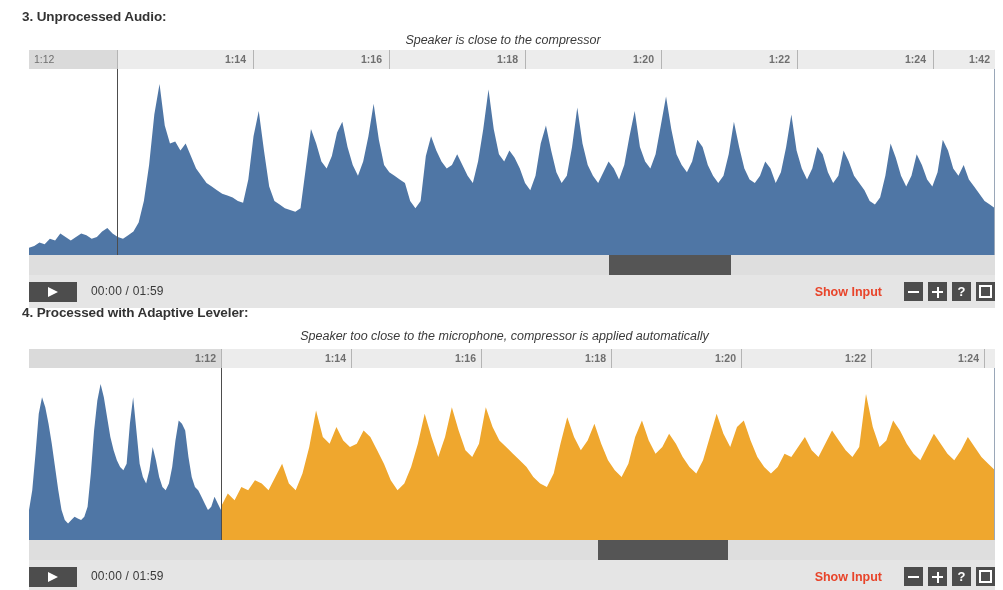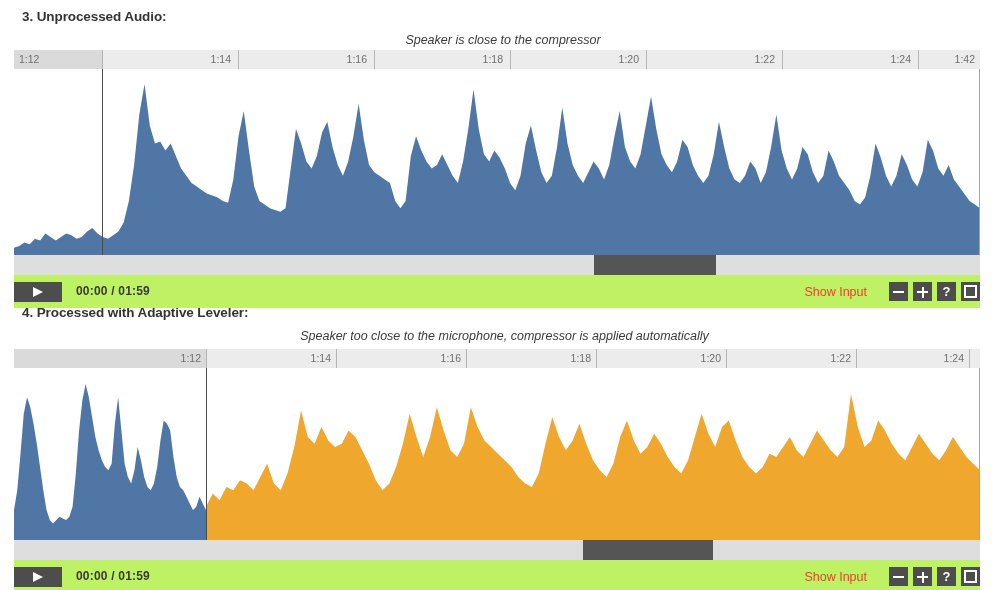--- a/index.html
+++ b/index.html
@@ -38,23 +38,23 @@
     position: absolute;
     font-style: italic;
     font-size: 12.5px;
     color: #3a3a3a;
     white-space: nowrap;
     text-align: center;
   }
 
   .player {
     position: absolute;
-    left: 14px;
+    left: 29px;
     width: 966px;
-    background: #bef264;
+    background: #e5e5e5;
     text-align: right;
   }
 
   
   .ruler {
     position: relative;
     height: 19px;
     background: #ececec;
     overflow: hidden;
   }
@@ -73,21 +73,21 @@
     background: #b4b4b4;
   }
   .ruler-label {
     position: absolute;
     top: 3px;
     font-size: 10.5px;
     color: #6f6f6f;
     white-space: nowrap;
   }
   .ruler-label.lbl-left { padding-left: 5px; }
-  .ruler-label.lbl-right { transform: translateX(-100%); padding-right: 5px; }
+  .ruler-label.lbl-right { transform: translateX(-100%); padding-right: 5px; font-weight: bold; }
 
   
   .wave-wrap {
     position: relative;
     width: 966px;
     background: #ffffff;
   }
   .wave-wrap svg { display: block; }
   .playhead {
     position: absolute;
@@ -139,35 +139,35 @@
     height: 0;
     border-left: 10px solid #ffffff;
     border-top: 5px solid transparent;
     border-bottom: 5px solid transparent;
   }
   .time-display {
     position: absolute;
     left: 62px;
     top: 2px;
     font-size: 12px;
-    font-weight: bold;
+    font-weight: normal;
     color: #3a3a3a;
     letter-spacing: 0.2px;
     white-space: nowrap;
   }
   .right-controls {
     position: absolute;
     right: 0;
     top: 0;
     display: flex;
     align-items: center;
   }
   .show-input {
     font-size: 12.5px;
-    font-weight: normal;
+    font-weight: bold;
     color: #e8442a;
     margin-right: 17px;
     cursor: pointer;
     white-space: nowrap;
   }
   .ctl-btn {
     width: 19px;
     height: 19px;
     background: #4d4d4d;
     margin-left: 5px;

